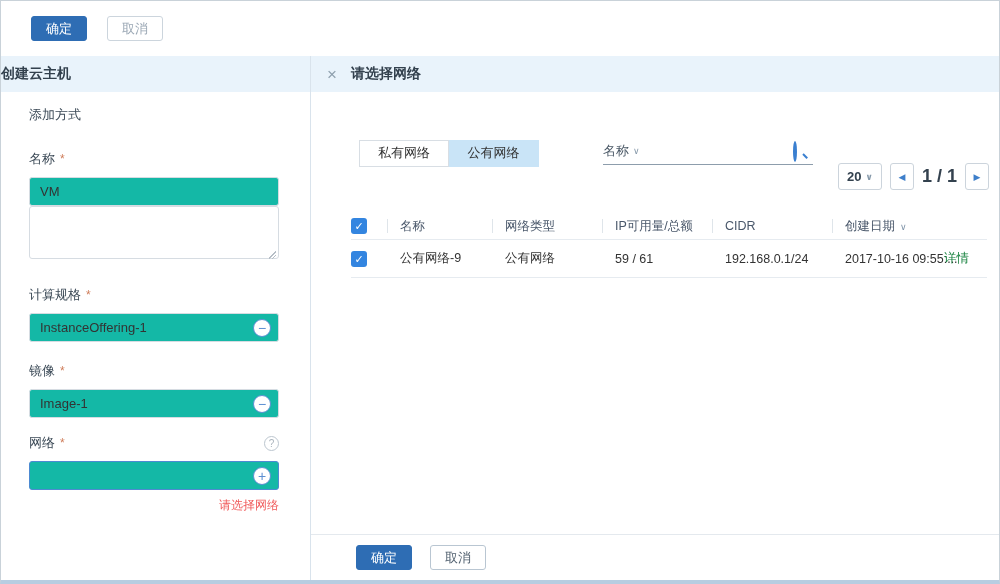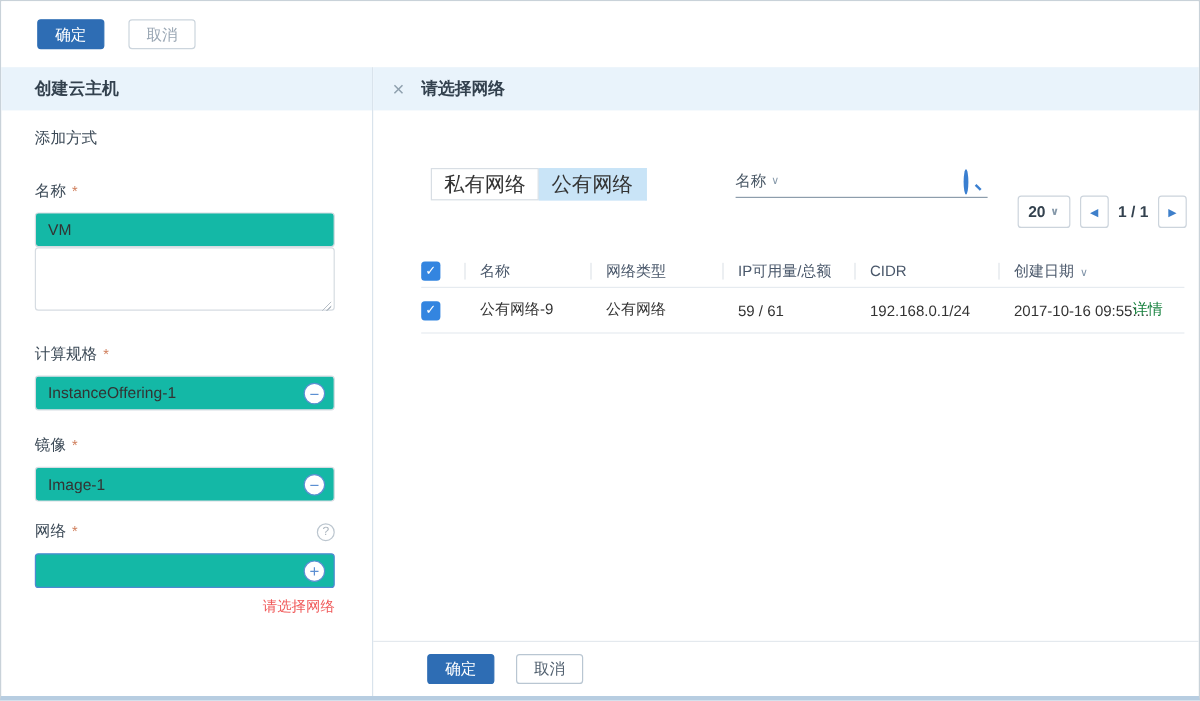--- a/index.html
+++ b/index.html
@@ -13,21 +13,21 @@
   
   .topbar { height:55px; flex:0 0 55px; display:flex; align-items:center; padding-left:30px; gap:20px; background:#fff; }
   .btn { min-width:55px; height:25px; padding:0 14px; font-size:13px; border-radius:3px; display:inline-flex; align-items:center; justify-content:center; cursor:pointer; }
   .btn-primary { background:#2e6db4; color:#fff; border:1px solid #2e6db4; }
   .btn-ghost { background:#fff; color:#9aa7b4; border:1px solid #ccd5dd; }
   .btn-ghost2 { background:#fff; color:#51606f; border:1px solid #b9c6d2; }
   
   .split { flex:1; display:flex; min-height:0; }
   .left { width:310px; flex:0 0 310px; border-right:1px solid #d9e3ec; display:flex; flex-direction:column; }
   .right { flex:1; display:flex; flex-direction:column; min-width:0; }
-  .panel-header { height:36px; flex:0 0 36px; background:#e9f3fb; display:flex; align-items:center; padding-left:28px; font-size:14px; font-weight:bold; color:#33414e; }
+  .panel-header { height:36px; flex:0 0 36px; background:#e9f3fb; display:flex; align-items:center; font-size:14px; font-weight:bold; color:#33414e; }
   .right .panel-header { padding-left:16px; gap:14px; }
   .close-x { color:#8fa0ae; font-size:17px; font-weight:normal; cursor:pointer; line-height:1; }
   
   .form { padding:14px 28px 0 28px; font-size:13px; color:#3c4a57; }
   .field-label { margin-top:20px; margin-bottom:9px; display:flex; align-items:center; width:250px; }
   .field-label:first-child { margin-top:0; }
   .req { color:#cf7d5a; margin-left:5px; font-size:12px; }
   .radio-row { display:flex; align-items:center; gap:14px; margin-top:12px; }
   .radio { display:flex; align-items:center; gap:8px; width:100px; font-weight:bold; color:#333; cursor:pointer; }
   .radio .dot { width:14px; height:14px; border-radius:50%; border:1px solid #d2d9e0; background:#fff; }
@@ -37,33 +37,33 @@
   .resize-grip { position:absolute; right:3px; bottom:3px; width:8px; height:8px;
     background:linear-gradient(135deg, transparent 50%, #b6bec6 50%, #b6bec6 58%, transparent 58%, transparent 72%, #b6bec6 72%, #b6bec6 80%, transparent 80%); }
   .inwrap { position:relative; width:250px; }
   .circ-ic { position:absolute; right:8px; top:50%; transform:translateY(-50%); width:18px; height:18px; border:1px solid #5c8fd2; color:#5c8fd2; border-radius:50%; font-size:14px; line-height:16px; text-align:center; cursor:pointer; background:#fff; }
   .tin.focused { border-color:#4d8ad2; }
   .help-ic { margin-left:auto; width:15px; height:15px; border:1px solid #bcc6cf; color:#aab4bd; border-radius:50%; font-size:10px; line-height:13px; text-align:center; }
   .err { width:250px; text-align:right; color:#f05a5a; font-size:12px; margin-top:7px; }
   
   .rtool { display:flex; align-items:center; margin-top:24px; padding:0 10px 0 48px; }
   .tabs { display:flex; }
-  .tab { width:90px; height:27px; display:flex; align-items:center; justify-content:center; font-size:17px; color:#333; background:#fff; border:1px solid #d8dee4; cursor:pointer; }
+  .tab { width:90px; height:27px; display:flex; align-items:center; justify-content:center; font-size:13px; color:#333; background:#fff; border:1px solid #d8dee4; cursor:pointer; }
   .tab + .tab { border-left:none; }
   .tab.sel { background:#c9e4f7; border-color:#c9e4f7; }
   .searchbox { margin-left:auto; width:210px; display:flex; align-items:flex-end; border-bottom:1px solid #8d9dac; padding-bottom:4px; position:relative; }
   .search-label { font-size:13px; color:#4a5866; display:flex; align-items:center; gap:4px; cursor:pointer; }
   .caret-sm { font-size:9px; color:#8598a9; }
   .mag { position:absolute; right:4px; bottom:5px; width:16px; height:16px; cursor:pointer; }
   .mag .lens { width:11px; height:11px; border:2px solid #3a7fd0; border-radius:50%; }
   .mag .stick { position:absolute; left:10px; top:10px; width:6px; height:2px; background:#3a7fd0; transform:rotate(45deg); transform-origin:left center; }
   .pager { display:flex; align-items:center; gap:8px; margin-left:25px;margin-top:47px; }
   .psize { width:44px; height:27px; border:1px solid #ccd4dc; border-radius:3px; display:flex; align-items:center; justify-content:center; gap:4px; font-size:13px; font-weight:bold; color:#33414e; cursor:pointer; }
   .pbtn { width:24px; height:27px; border:1px solid #ccd4dc; border-radius:3px; display:flex; align-items:center; justify-content:center; color:#3e7fca; font-size:9px; cursor:pointer; background:#fff; }
-  .pinfo { font-size:13px; font-weight:bold; color:#33414e; }
+  .pinfo { font-size:18px; font-weight:bold; color:#33414e; }
   
   .tbl { margin:22px 12px 0 40px; font-size:12.5px; }
   .trow { display:flex; align-items:center; }
   .thead { height:28px; color:#49576a; border-bottom:1px solid #e6ebf0; }
   .tdata { height:38px; color:#333; border-bottom:1px solid #e6ebf0; }
   .c-check { width:36px; } .c-name { width:105px; } .c-type { width:110px; } .c-ip { width:110px; }
   .c-cidr { width:120px; } .c-date { width:112px; white-space:nowrap; } .c-act { flex:1; }
   .thead .c-name,.thead .c-type,.thead .c-ip,.thead .c-cidr,.thead .c-date { border-left:1px solid #dfe5ea; padding-left:12px; height:14px; line-height:14px; }
   .tdata .c-name,.tdata .c-type,.tdata .c-ip,.tdata .c-cidr,.tdata .c-date { padding-left:13px; }
   .cbox { width:16px; height:16px; border-radius:3px; background:#3385e0; color:#fff; font-size:11px; line-height:16px; text-align:center; cursor:pointer; }

